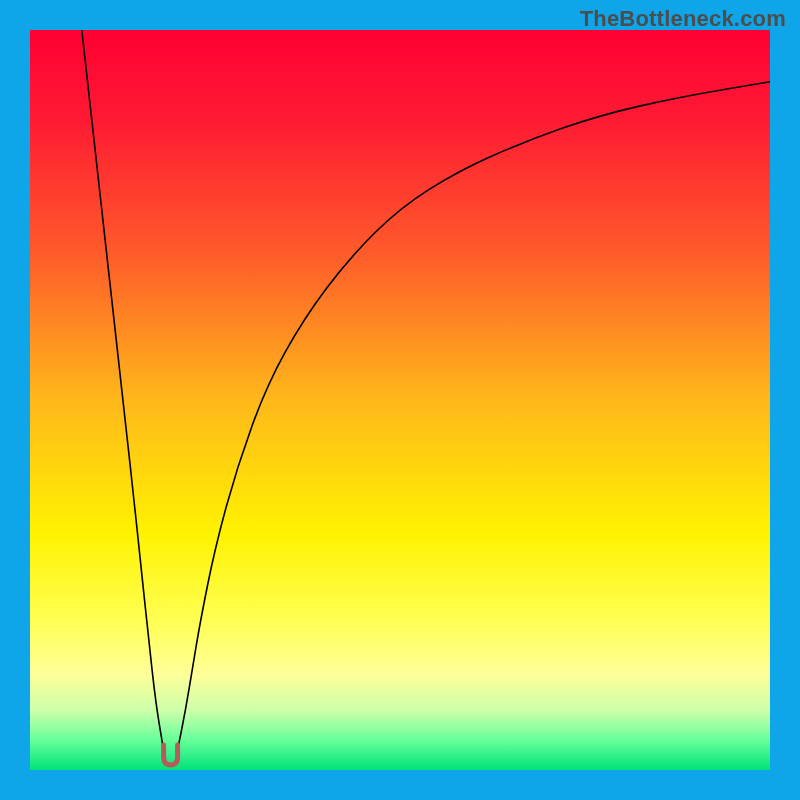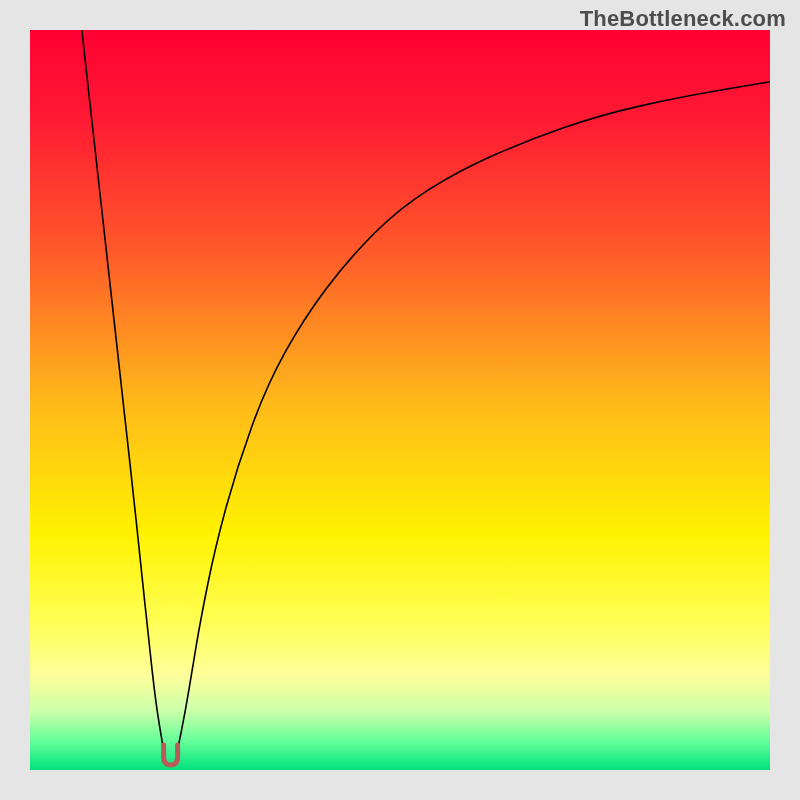--- a/index.html
+++ b/index.html
@@ -9,21 +9,21 @@
     height: 800px;
     overflow: hidden;
     background: #000;
     font-family: Arial, Helvetica, sans-serif;
   }
   .frame {
     position: absolute;
     top: 0; left: 0;
     width: 800px;
     height: 800px;
-    background: #e5e5e5;
+    background: #0ea5e9;
   }
   .plot-area {
     position: absolute;
     top: 30px;
     left: 30px;
     width: 740px;
     height: 740px;
     overflow: hidden;
   }
   .watermark {

